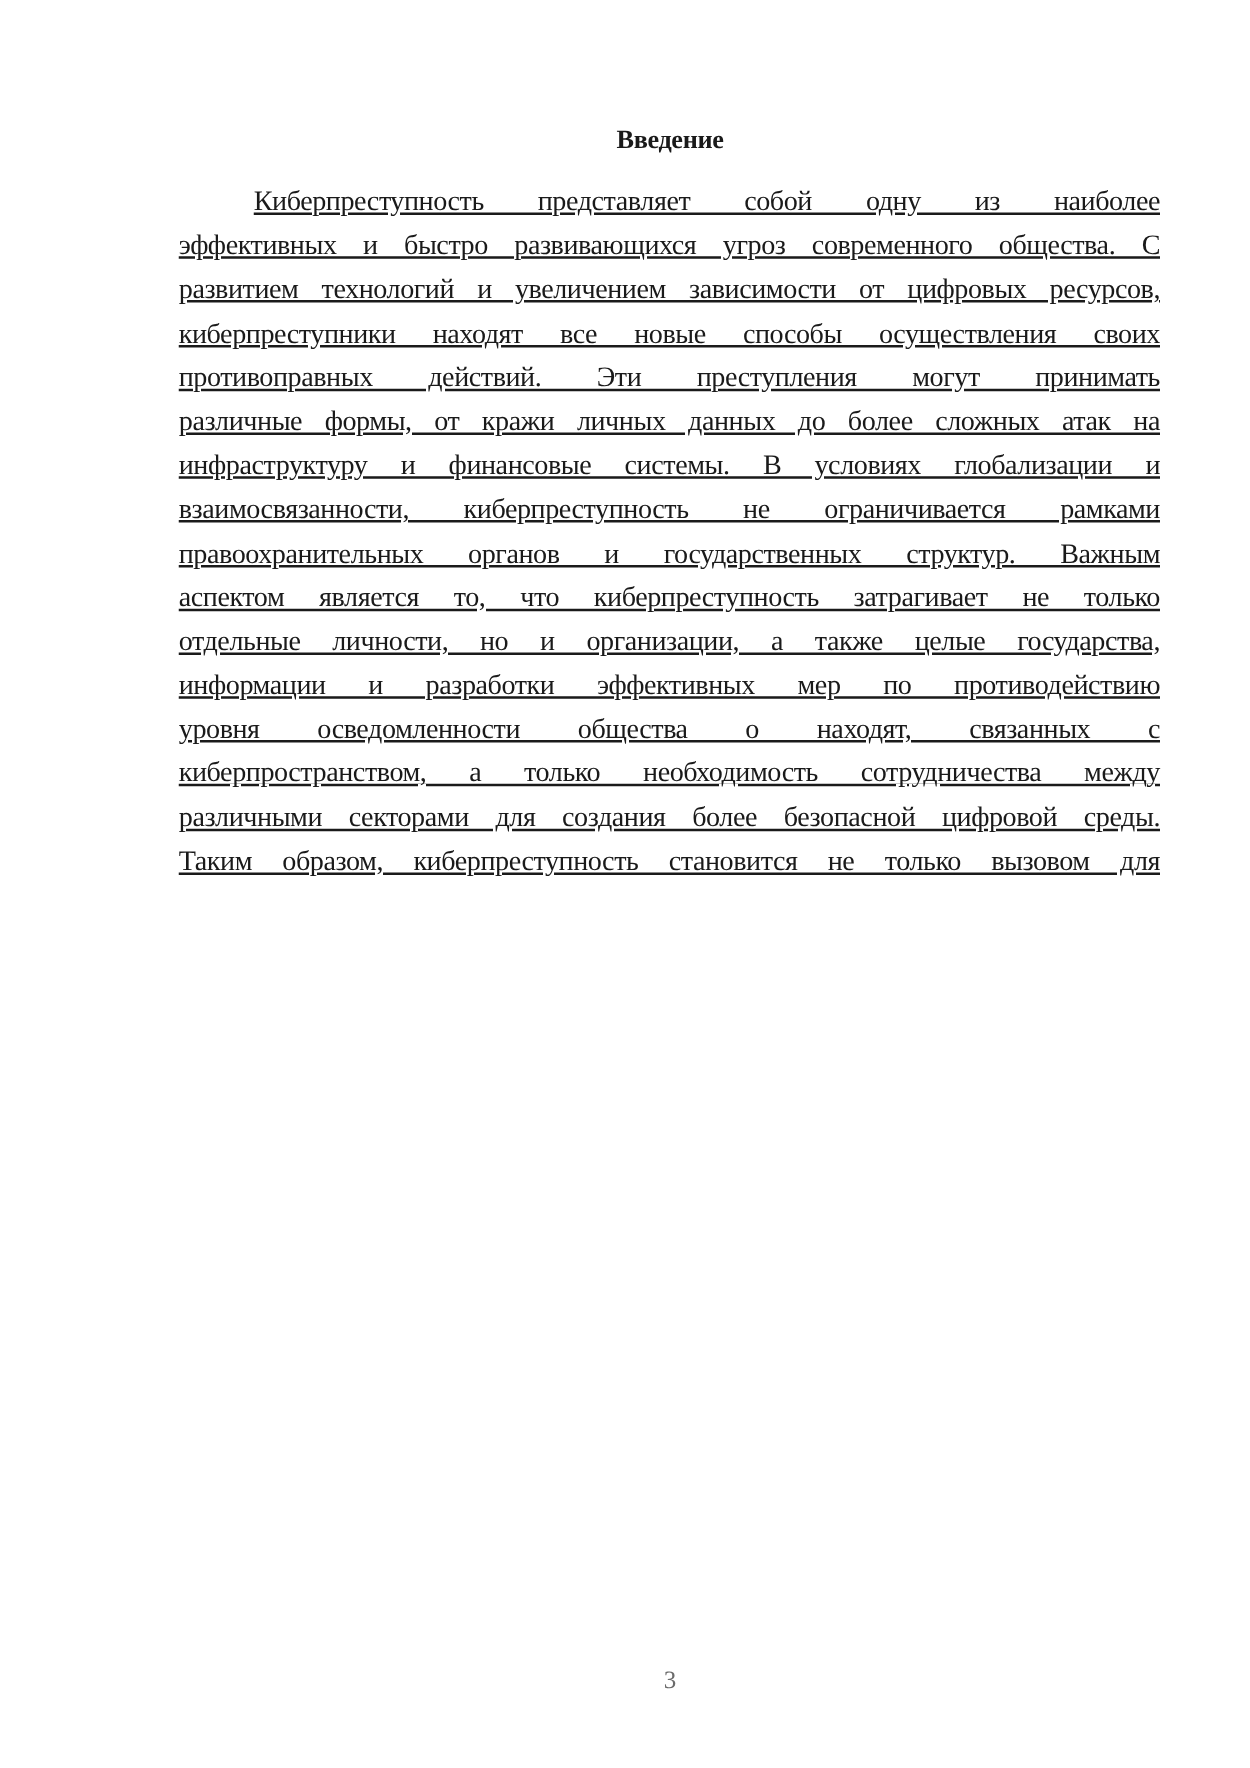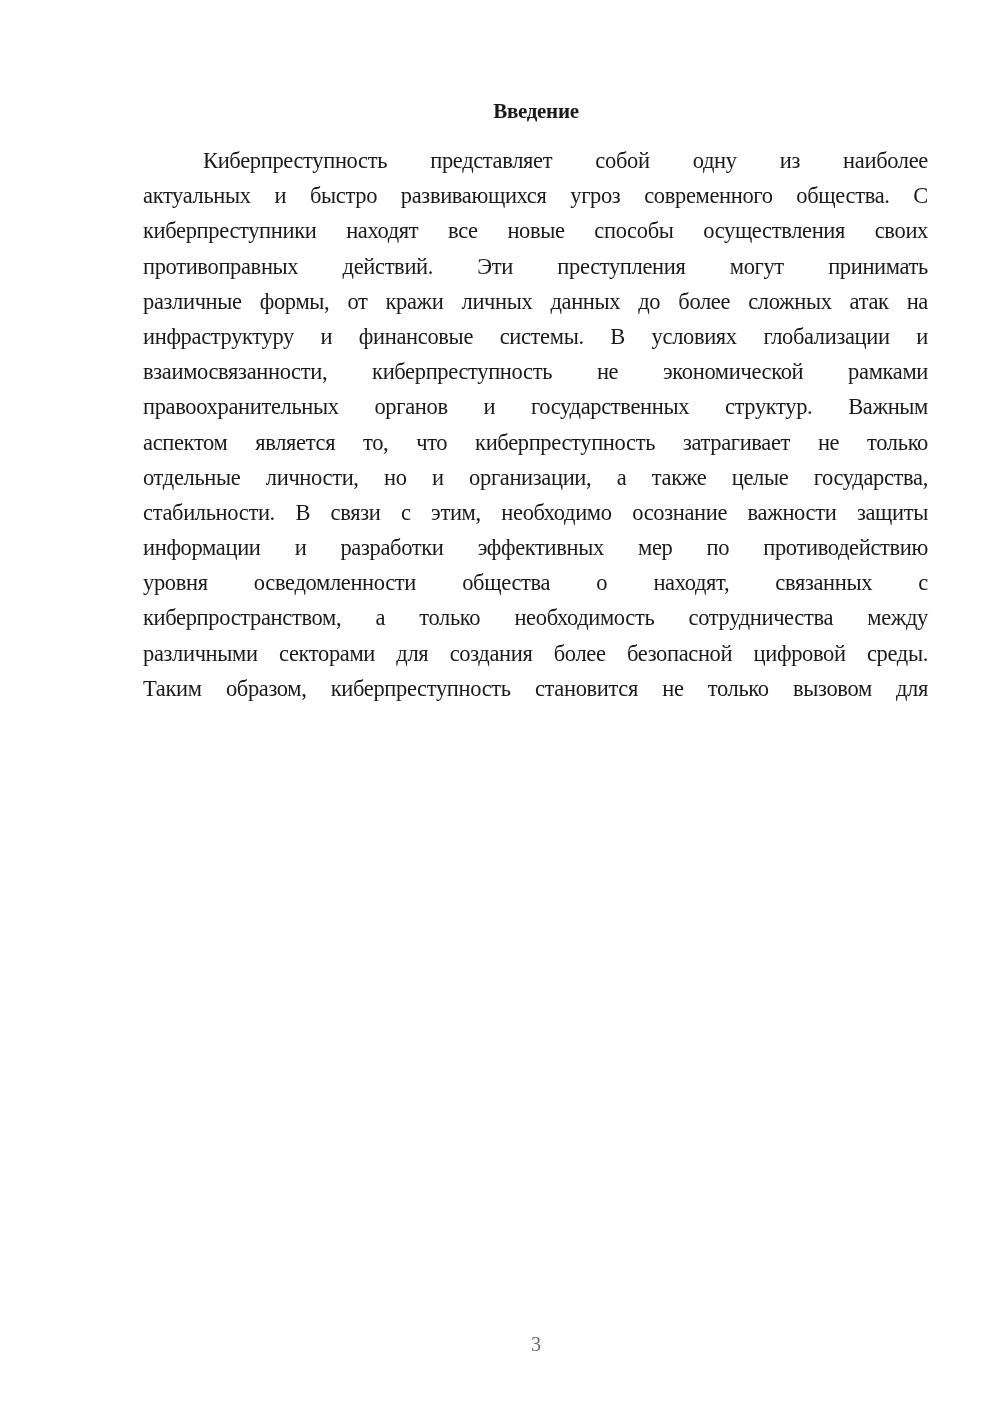--- a/index.html
+++ b/index.html
@@ -42,20 +42,21 @@
     .line {
       display: block;
       height: 35.2px;
       line-height: 35.2px;
       font-size: 22.5px;
       white-space: nowrap;
       text-align: justify;
       text-align-last: justify;
       letter-spacing: -0.35px;
       overflow: visible;
+      text-decoration: underline;
     }
     .line.first {
       padding-left: 60px;
     }
     .line.last {
       text-align-last: left;
     }
     .page-number {
       position: absolute;
       left: 0;
@@ -67,30 +68,30 @@
     }
   </style>
 </head>
 <body>
 
 <div class="page">
   <div class="heading">Введение</div>
 
   <div class="body-text">
     <span class="line first">Киберпреступность представляет собой одну из наиболее</span>
-    <span class="line">актуальных и быстро развивающихся угроз современного общества. С</span>
+    <span class="line">эффективных и быстро развивающихся угроз современного общества. С</span>
+    <span class="line">развитием технологий и увеличением зависимости от цифровых ресурсов,</span>
     <span class="line">киберпреступники находят все новые способы осуществления своих</span>
     <span class="line">противоправных действий. Эти преступления могут принимать</span>
     <span class="line">различные формы, от кражи личных данных до более сложных атак на</span>
     <span class="line">инфраструктуру и финансовые системы. В условиях глобализации и</span>
-    <span class="line">взаимосвязанности, киберпреступность не экономической рамками</span>
+    <span class="line">взаимосвязанности, киберпреступность не ограничивается рамками</span>
     <span class="line">правоохранительных органов и государственных структур. Важным</span>
     <span class="line">аспектом является то, что киберпреступность затрагивает не только</span>
     <span class="line">отдельные личности, но и организации, а также целые государства,</span>
-    <span class="line">стабильности. В связи с этим, необходимо осознание важности защиты</span>
     <span class="line">информации и разработки эффективных мер по противодействию</span>
     <span class="line">уровня осведомленности общества о находят, связанных с</span>
     <span class="line">киберпространством, а только необходимость сотрудничества между</span>
     <span class="line">различными секторами для создания более безопасной цифровой среды.</span>
     <span class="line">Таким образом, киберпреступность становится не только вызовом для</span>
   </div>
 
   <div class="page-number">3</div>
 </div>
 

